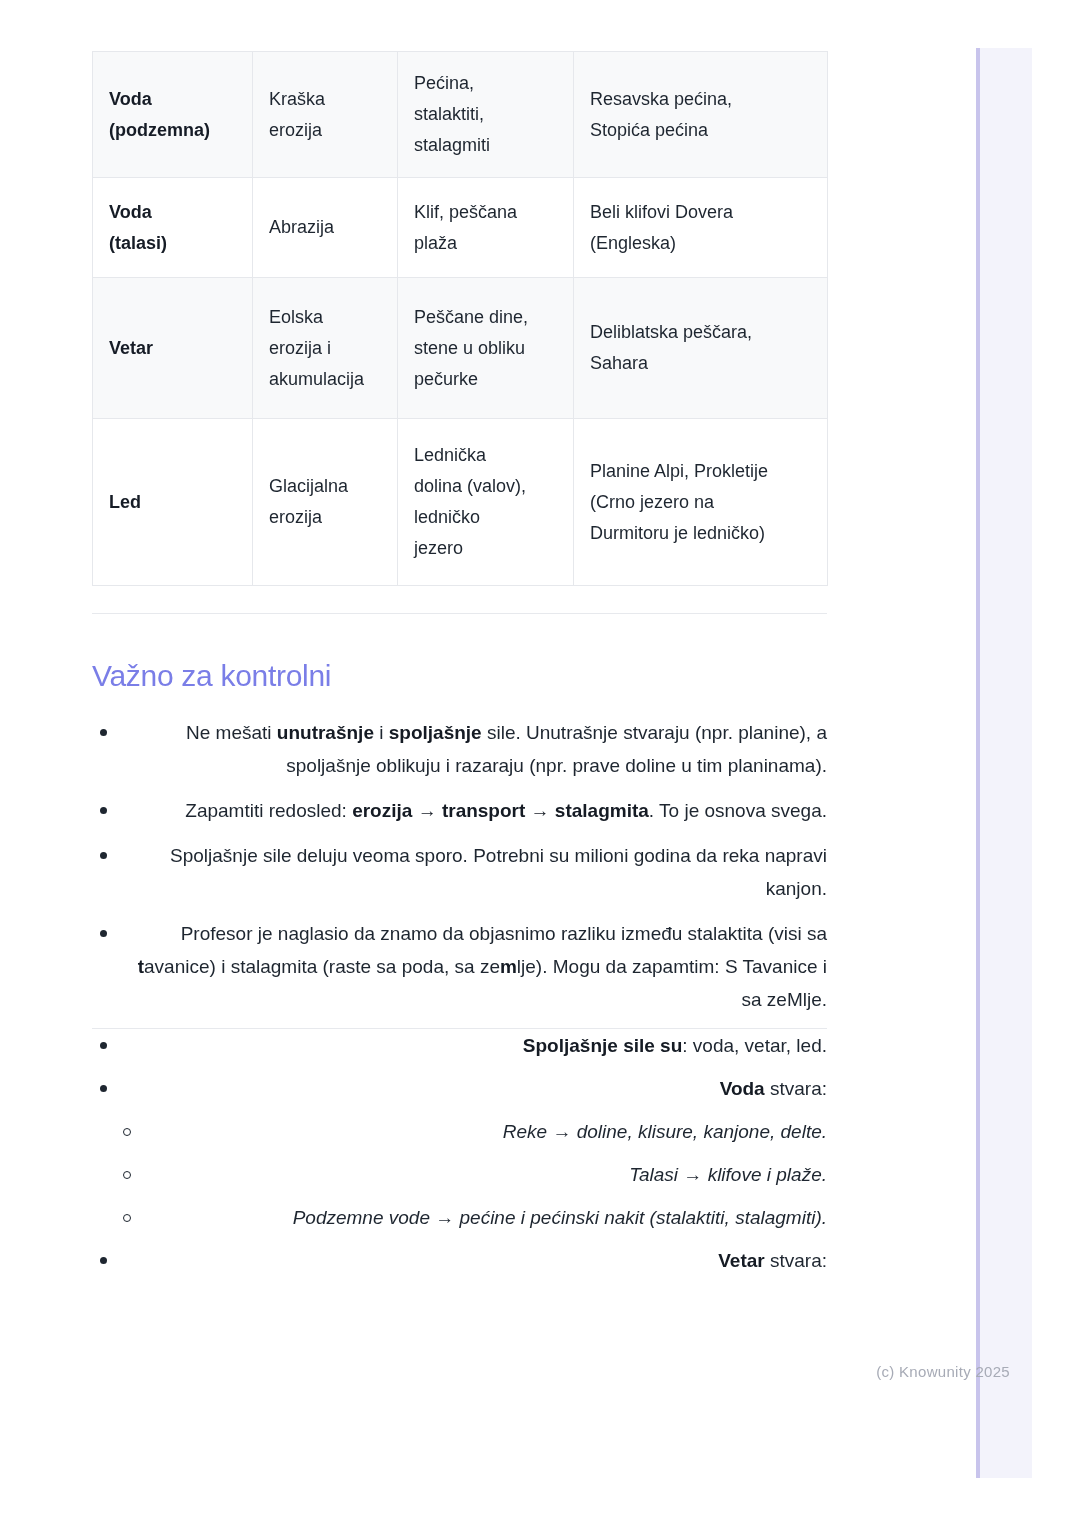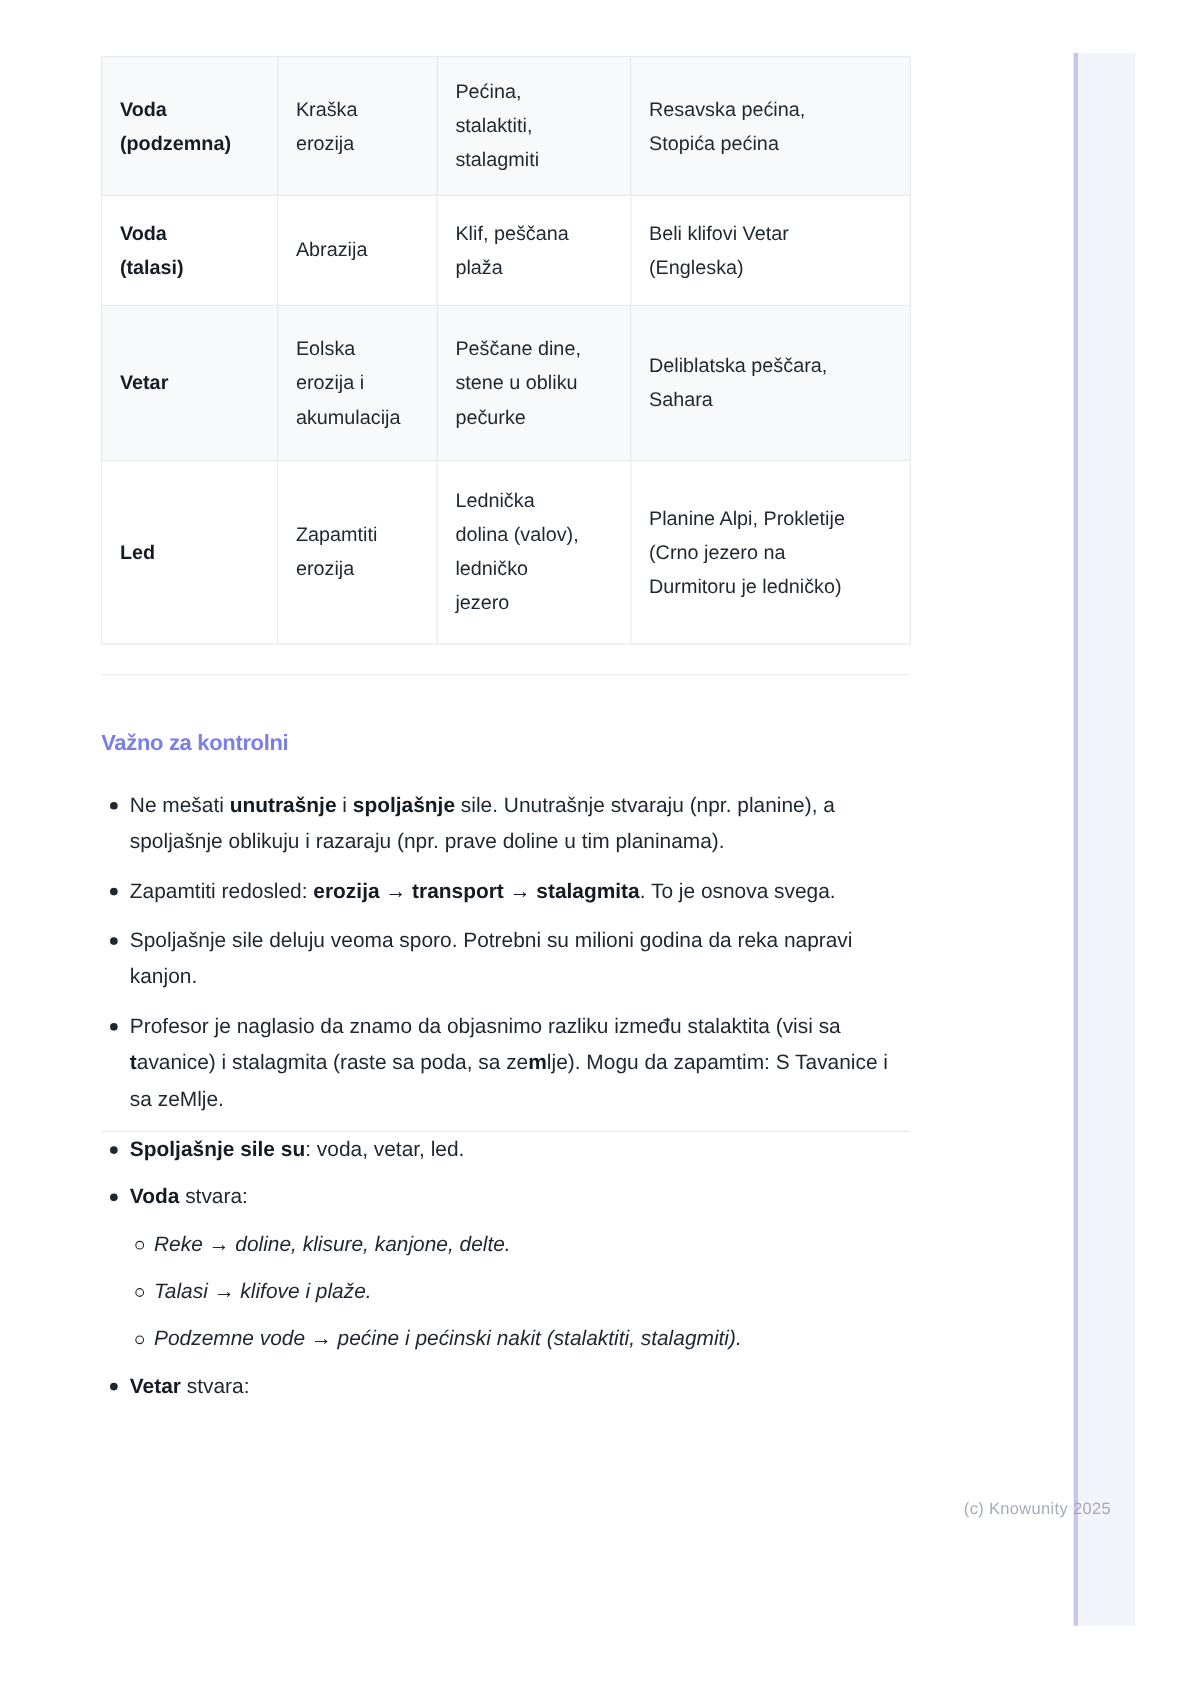--- a/index.html
+++ b/index.html
@@ -47,29 +47,29 @@
   tr.r4 { height: 167px; }
 
   .divider {
     border: none; border-top: 1px solid #E7E9ED;
     margin: 27px 0 0 0;
   }
   .divider.second { margin-top: 11px; }
 
   h2.section {
     color: #7A7EE7;
-    font-size: 20px;
-    font-weight: 700;
+    font-size: 30px;
+    font-weight: 400;
     line-height: 36px;
     letter-spacing: -0.3px;
     margin: 44px 0 22px 0;
   }
   h2.section.second { margin-top: 38px; }
 
-  ul { list-style: none; margin: 0; padding: 0 0 0 26px; font-size: 19px; line-height: 33px; }
+  ul { list-style: none; margin: 0; padding: 0 0 0 26px; font-size: 19px; line-height: 33px; text-align: right; }
   ul.l1 > li { position: relative; margin: 0 0 12px 0; }
   ul.l1 > li::before {
     content: ""; position: absolute; left: -18px; top: 13px;
     width: 7px; height: 7px; border-radius: 50%; background: #1E2630;
   }
   ul.review > li { margin-bottom: 10px; }
   ul.l2 { padding-left: 22px; margin-top: 10px; }
   ul.l2 > li { position: relative; margin: 0 0 10px 0; font-style: italic; }
   ul.l2 > li::before {
     content: ""; position: absolute; left: -17px; top: 13px;
@@ -114,37 +114,37 @@
 stalagmiti</td>
         <td>Resavska pećina,
 Stopića pećina</td>
       </tr>
       <tr class="r2">
         <td class="force">Voda
 (talasi)</td>
         <td>Abrazija</td>
         <td>Klif, peščana
 plaža</td>
-        <td>Beli klifovi Vetar
+        <td>Beli klifovi Dovera
 (Engleska)</td>
       </tr>
       <tr class="r3 striped">
         <td class="force">Vetar</td>
         <td>Eolska
 erozija i
 akumulacija</td>
         <td>Peščane dine,
 stene u obliku
 pečurke</td>
         <td>Deliblatska peščara,
 Sahara</td>
       </tr>
       <tr class="r4">
         <td class="force">Led</td>
-        <td>Zapamtiti
+        <td>Glacijalna
 erozija</td>
         <td>Lednička
 dolina (valov),
 ledničko
 jezero</td>
         <td>Planine Alpi, Prokletije
 (Crno jezero na
 Durmitoru je ledničko)</td>
       </tr>
     </tbody>

